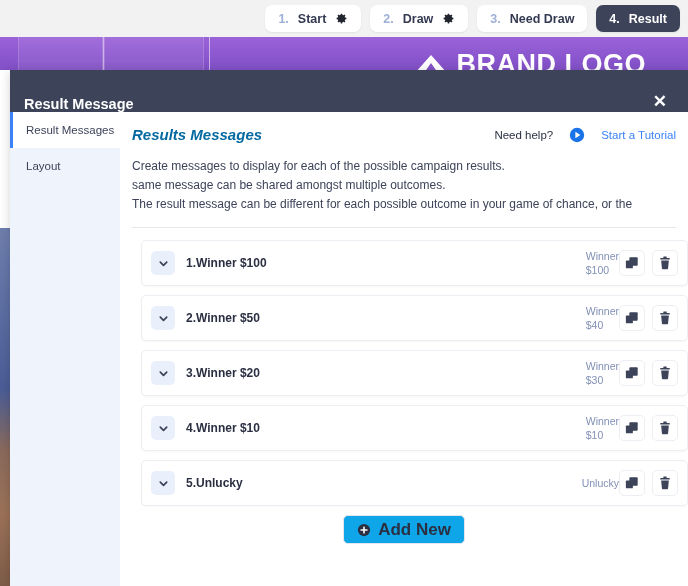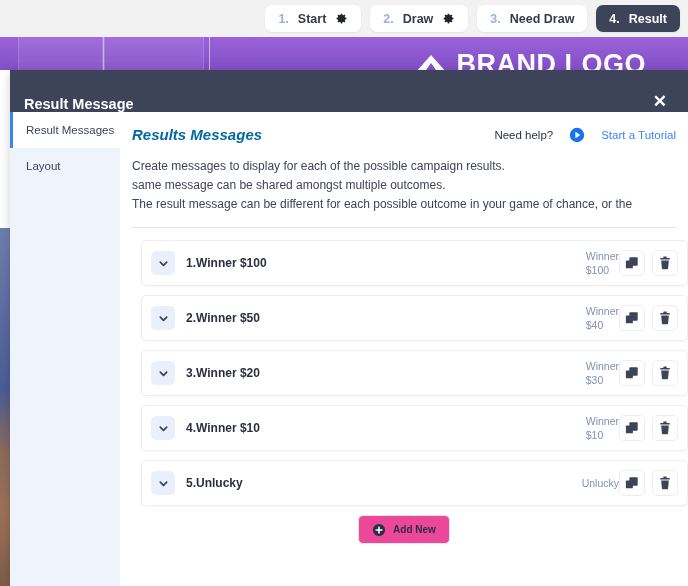--- a/index.html
+++ b/index.html
@@ -138,23 +138,23 @@
     border: 1px solid #eceef3; border-radius: 5px;
     display: flex; align-items: center; justify-content: center; cursor: pointer;
     background: #fff;
   }
   .iconbtn:last-child { margin-right: 9px; }
   .iconbtn svg { width: 14px; height: 14px; display: block; }
 
   .addwrap { display: flex; justify-content: center; margin-top: 4px; padding-right: 12px; }
   .addbtn {
     display: inline-flex; align-items: center; gap: 7px;
-    border: 1px solid #e4e6ee; border-radius: 5px; background: #ec4899;
+    border: 1px solid #e4e6ee; border-radius: 5px; background: #0ea5e9;
     height: 29px; padding: 0 13px; cursor: pointer;
-    font-size: 10px; font-weight: bold; color: #2b2f42;
+    font-size: 17px; font-weight: bold; color: #2b2f42;
   }
   .plusicon { width: 14px; height: 14px; display: block; }
 </style>
 </head>
 <body>
 
 <div id="root">
 
   <div class="stepbar">
     <div class="step">

